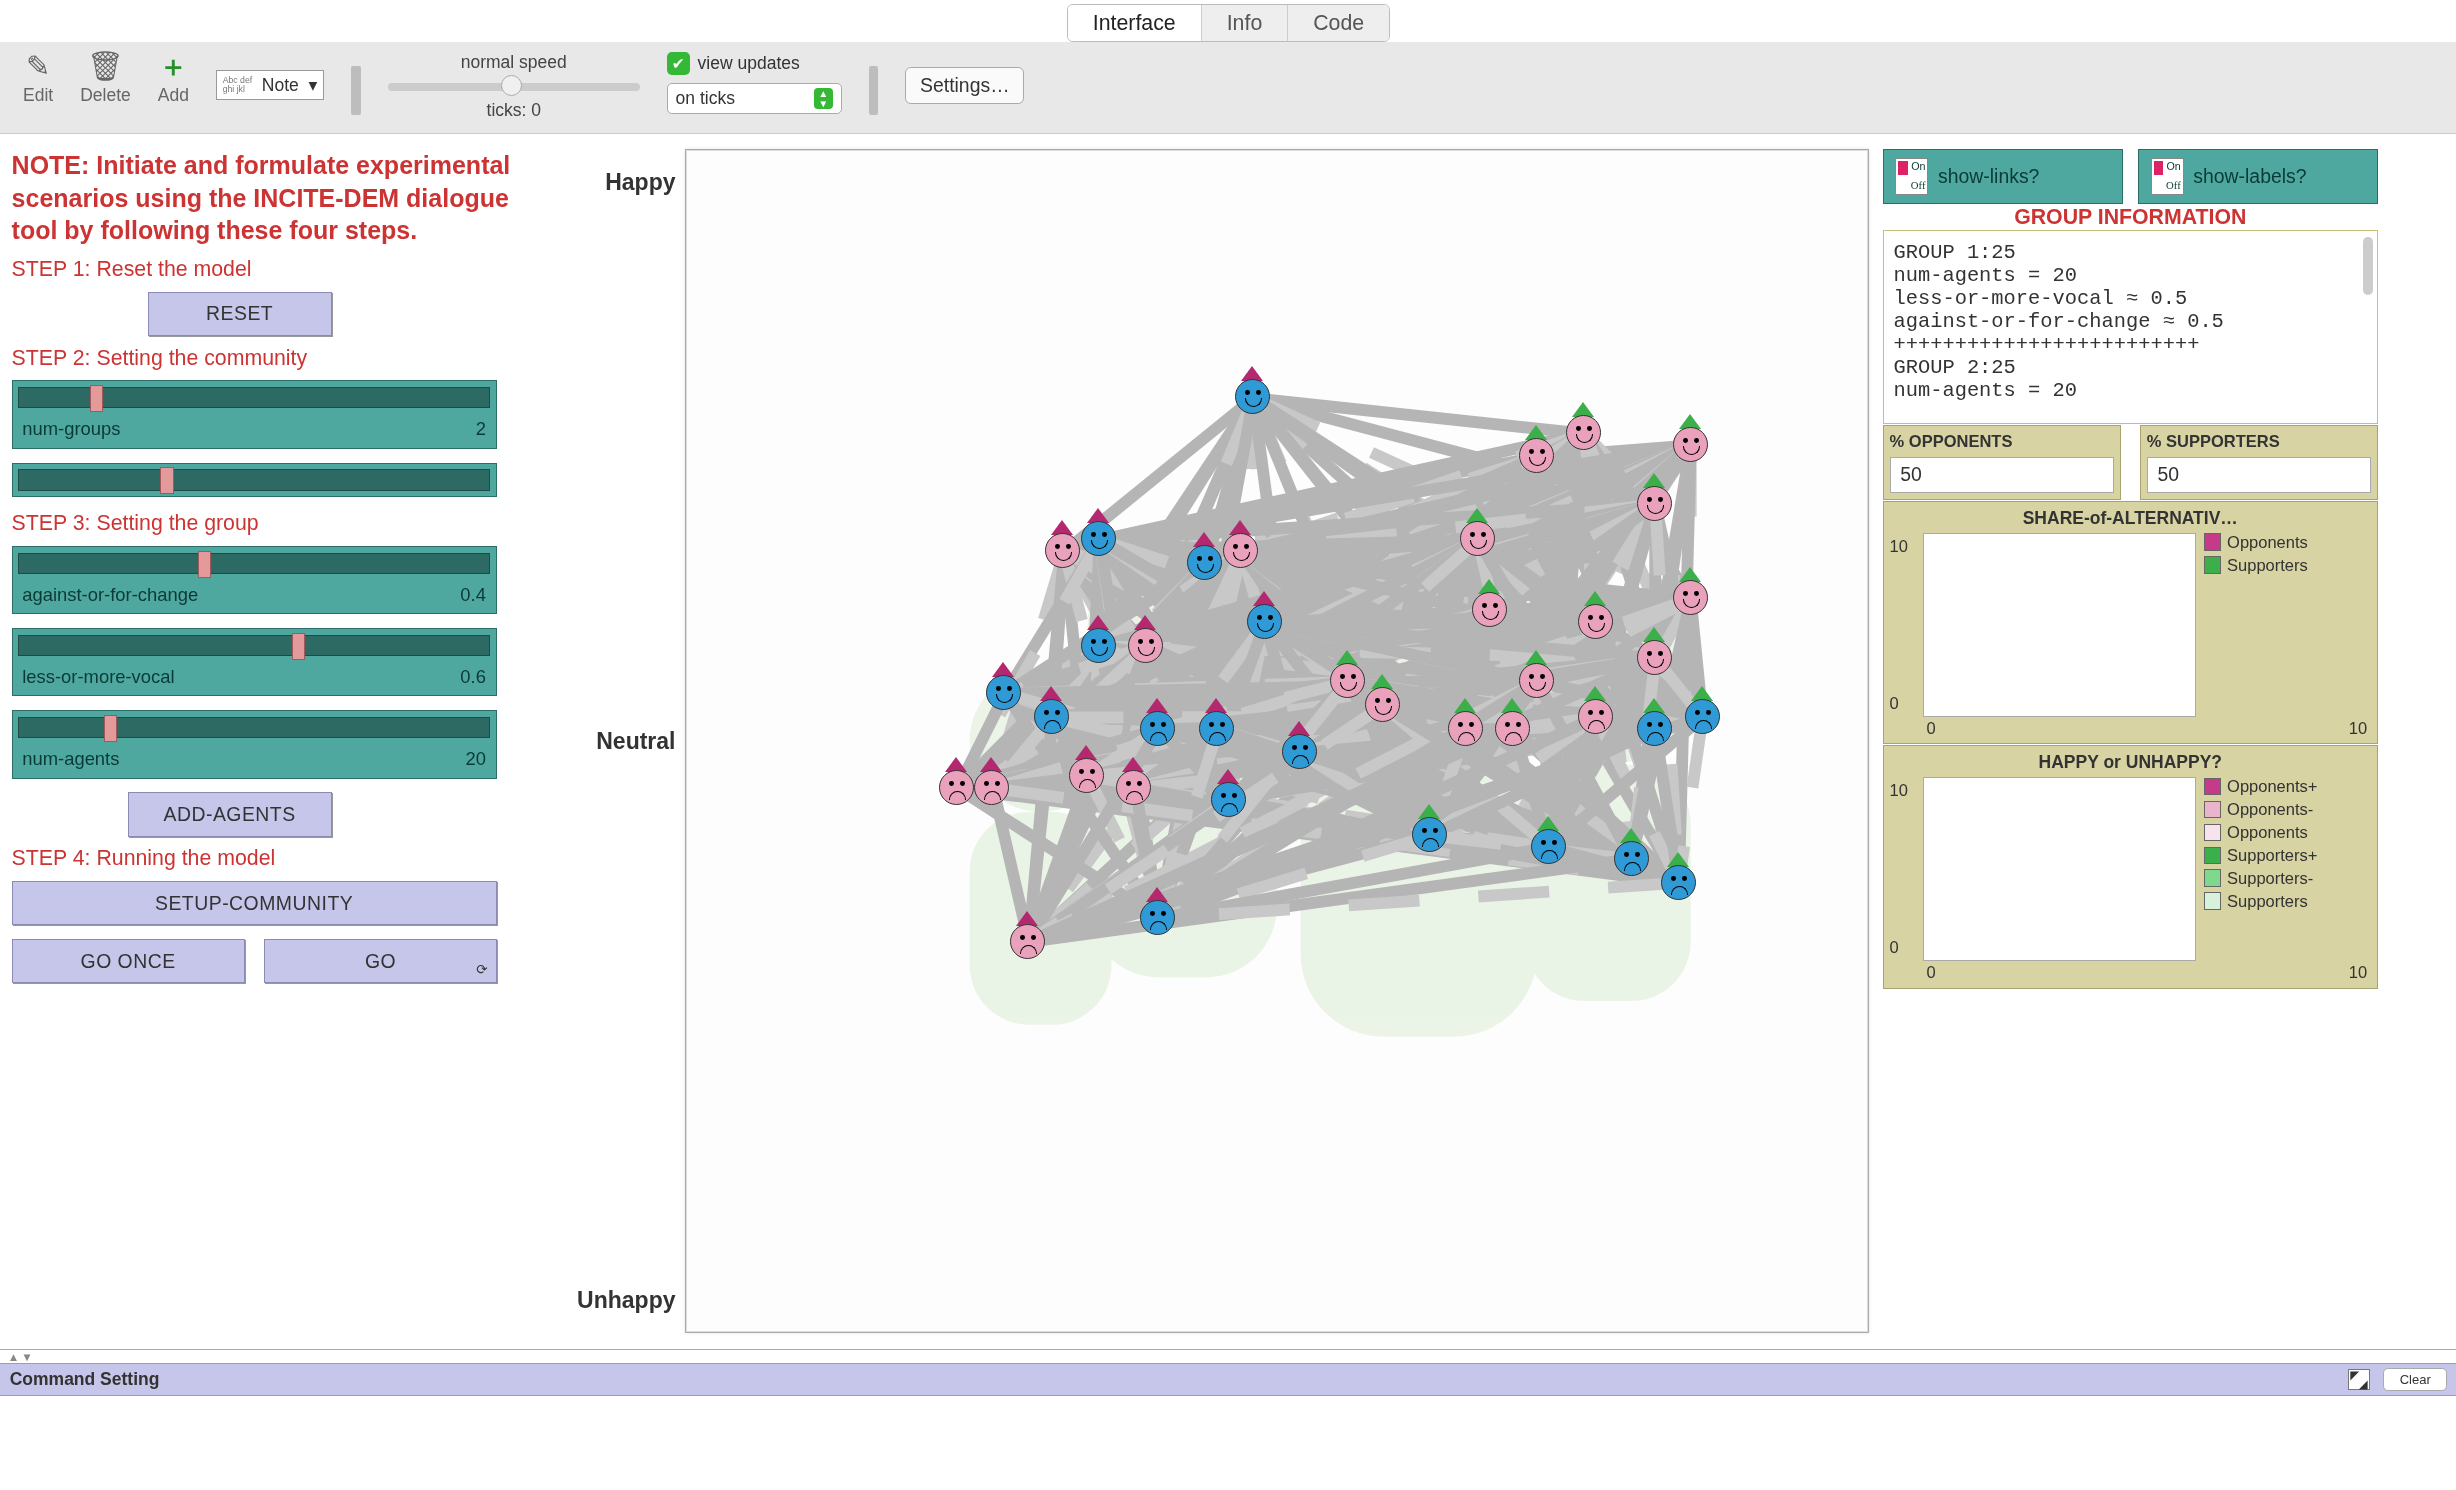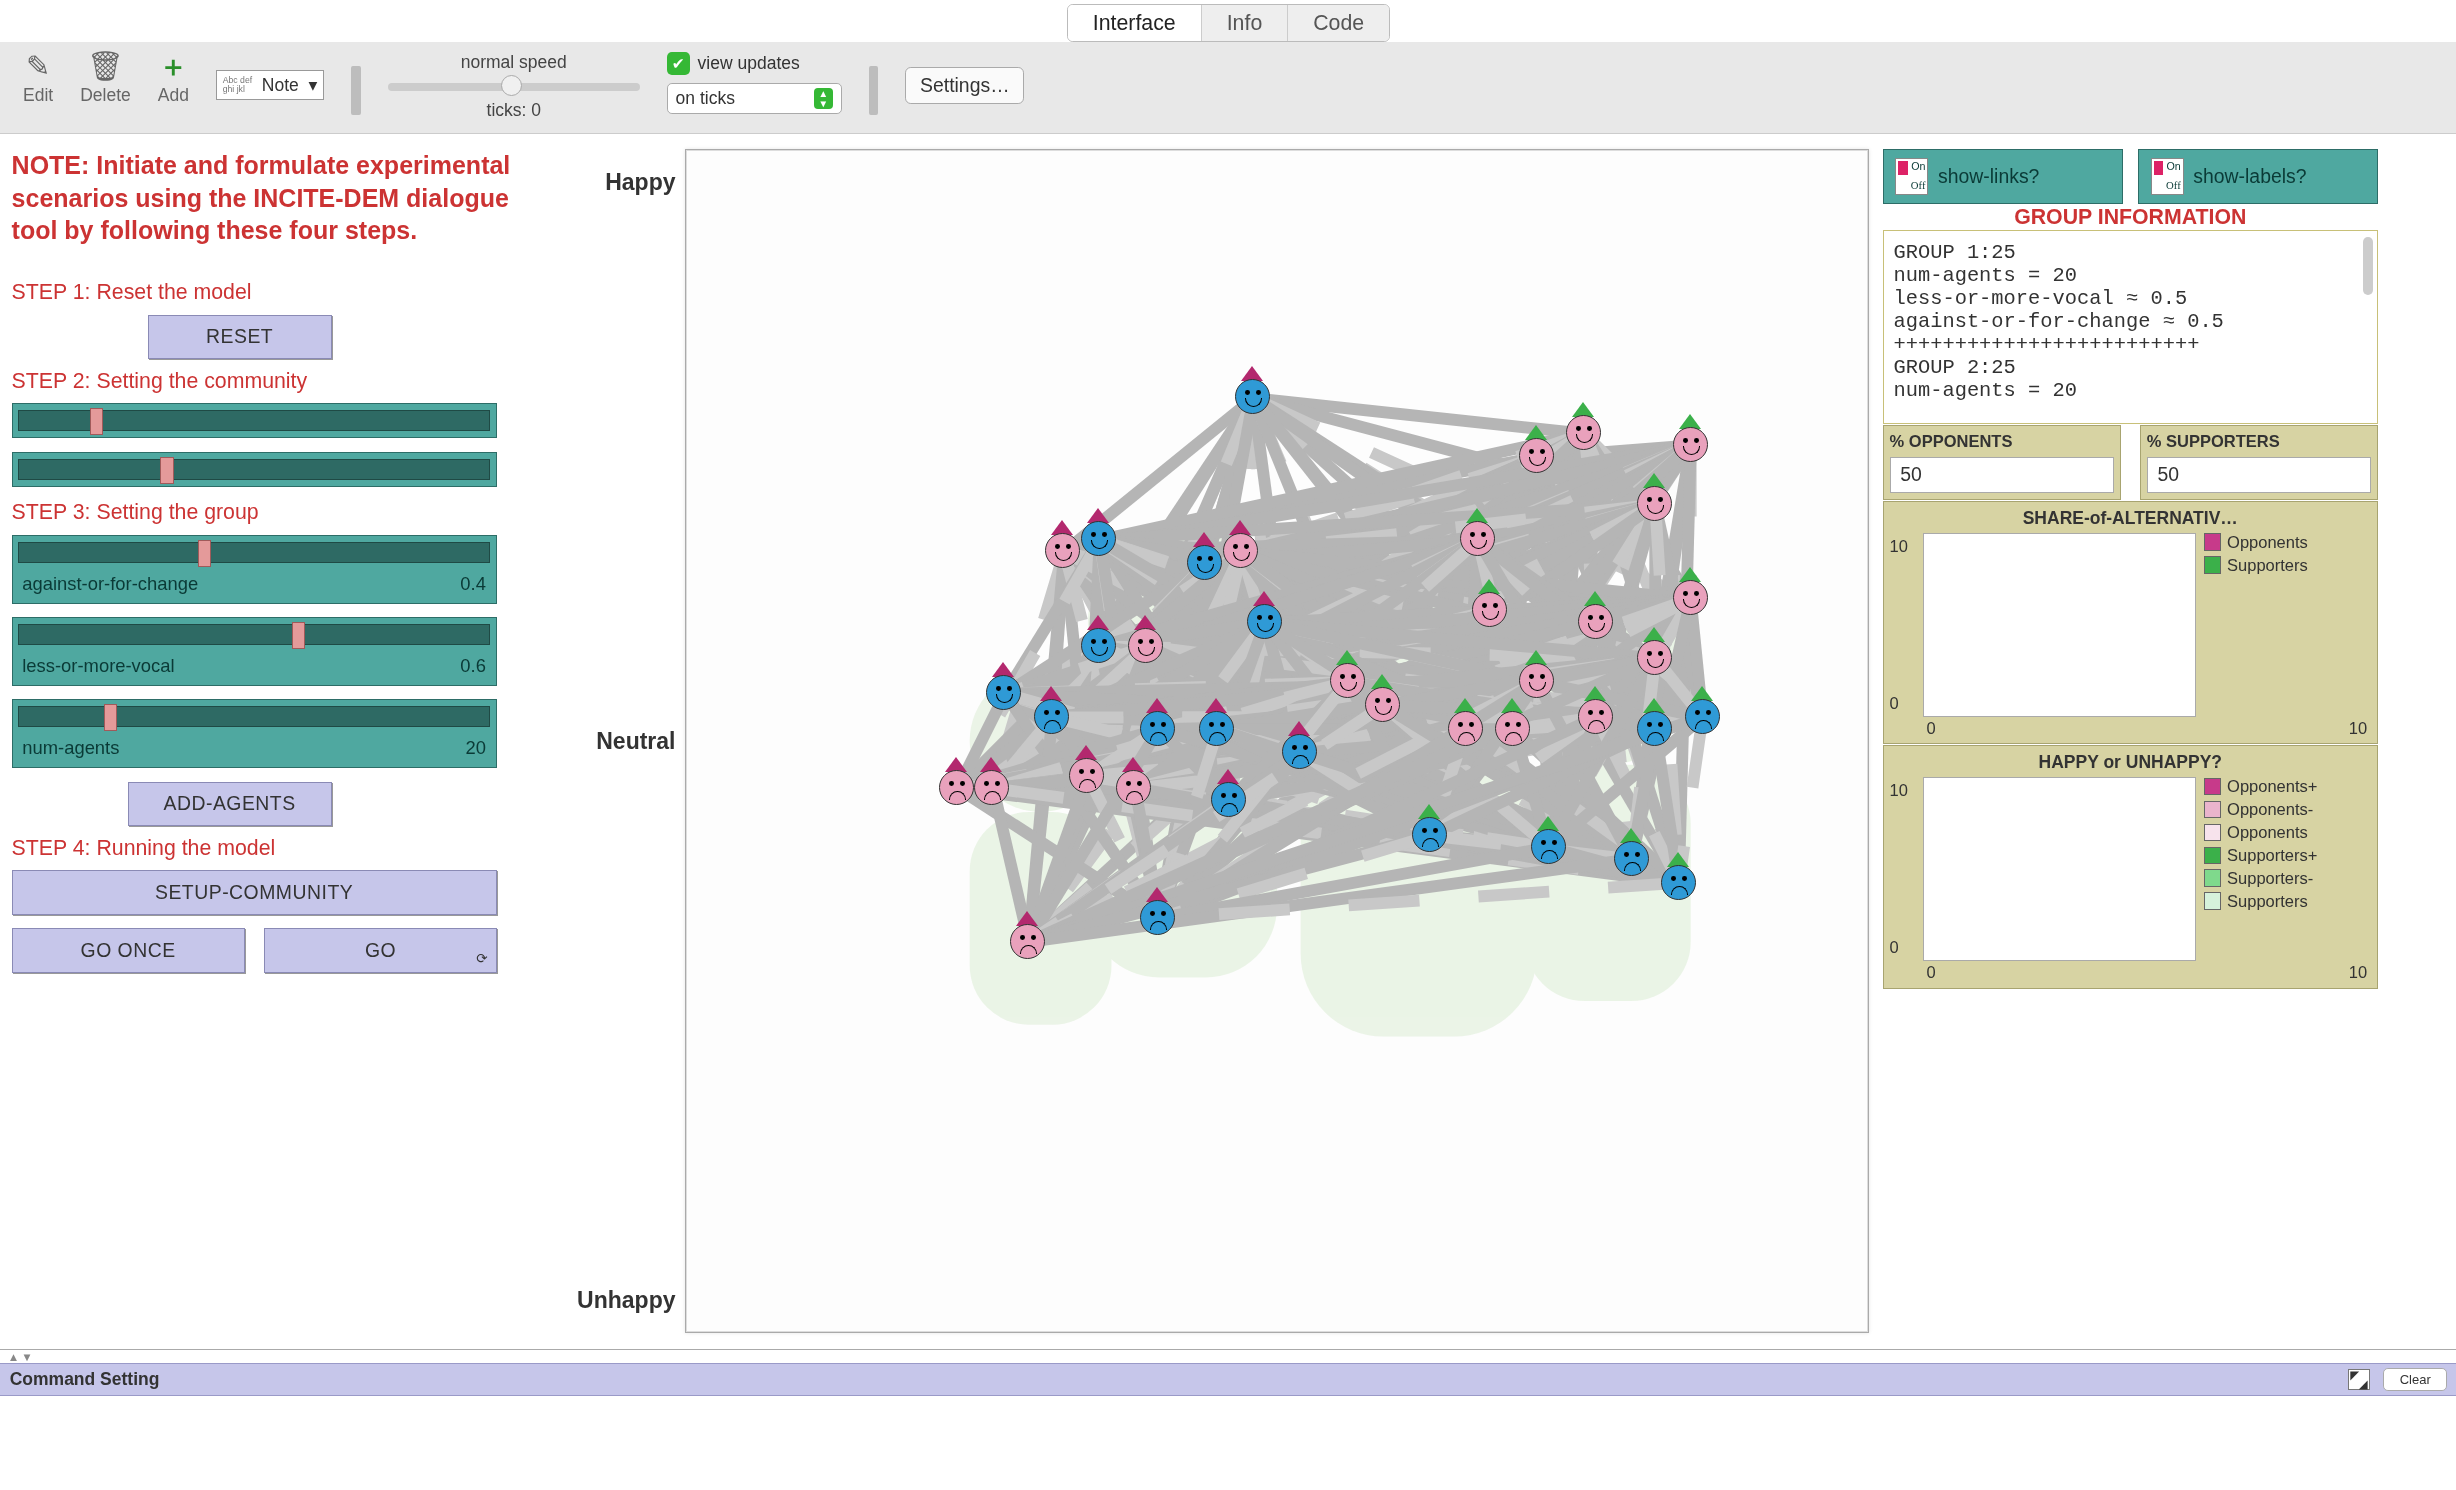--- a/index.html
+++ b/index.html
@@ -33,21 +33,21 @@
 
   
   .main { display:flex; padding:15.5px 11.6px; gap:13.6px; }
   .left { width:524px; }
   .canvas-wrap { flex:0 0 auto; display:flex; }
   .axis-labels { width:136px; display:flex; flex-direction:column; justify-content:space-between; padding:19.4px 9.7px; font-size:23px; font-weight:bold; color:#333; text-align:right; height:1184px; }
   .world { width:1184px; height:1184px; border:1px solid #aaa; box-shadow:inset 0 0 0 1px #ddd, 0 0 3.9px rgba(0,0,0,.1); position:relative; background:#fdfdfd; }
   .right { width:495px; display:flex; flex-direction:column; gap:1px; }
 
   
-  .note-text { color:#cc3333; font-size:25px; font-weight:bold; line-height:1.3; margin-bottom:33px; }
+  .note-text { color:#cc3333; font-size:25px; font-weight:bold; line-height:1.3; margin-bottom:10px; }
   .step-head { color:#cc3333; font-size:21.3px; margin:9.7px 0 9.7px; }
   .btn-lav { background:#c6c6ea; border:1px solid #8a8ab5; padding:9.7px 0; text-align:center; font-size:19.4px; color:#333; letter-spacing:0.5px; box-shadow:1px 1px 0 #999; }
   .btn-lav.reset { width:184px; margin-left:136px; }
   .btn-lav.add-ag { width:204px; margin-left:116px; }
   .btn-lav.setup { width:485px; }
   .go-row { display:flex; gap:19.4px; margin-top:13.6px; }
   .go-row .btn-lav { width:233px; position:relative; }
   .cycle { position:absolute; right:7.8px; bottom:5.8px; font-size:13.6px; }
 
   .slider { width:485px; background:#4fa8a0; border:1px solid #2d6d67; margin-bottom:13.6px; }
@@ -167,20 +167,24 @@
     <div class="note-text">NOTE: Initiate and formulate experimental scenarios using the INCITE-DEM dialogue tool by following these four steps.</div>
 
     <div class="step-head">STEP 1: Reset the model</div>
     <div class="btn-lav reset">RESET</div>
 
     <div class="step-head">STEP 2: Setting the community</div>
     <div id="sliders2">
         <div class="slider">
           <div class="track">
             <div class="thumb" style="left:15%"></div>
+          </div>
+          <div class="lbl">
+            <span>num-groups</span>
+            <span>2</span>
           </div>
         </div>
         <div class="slider">
           <div class="track">
             <div class="thumb" style="left:30%"></div>
           </div>
         </div>
       </div>
 
     <div class="step-head">STEP 3: Setting the group</div>

